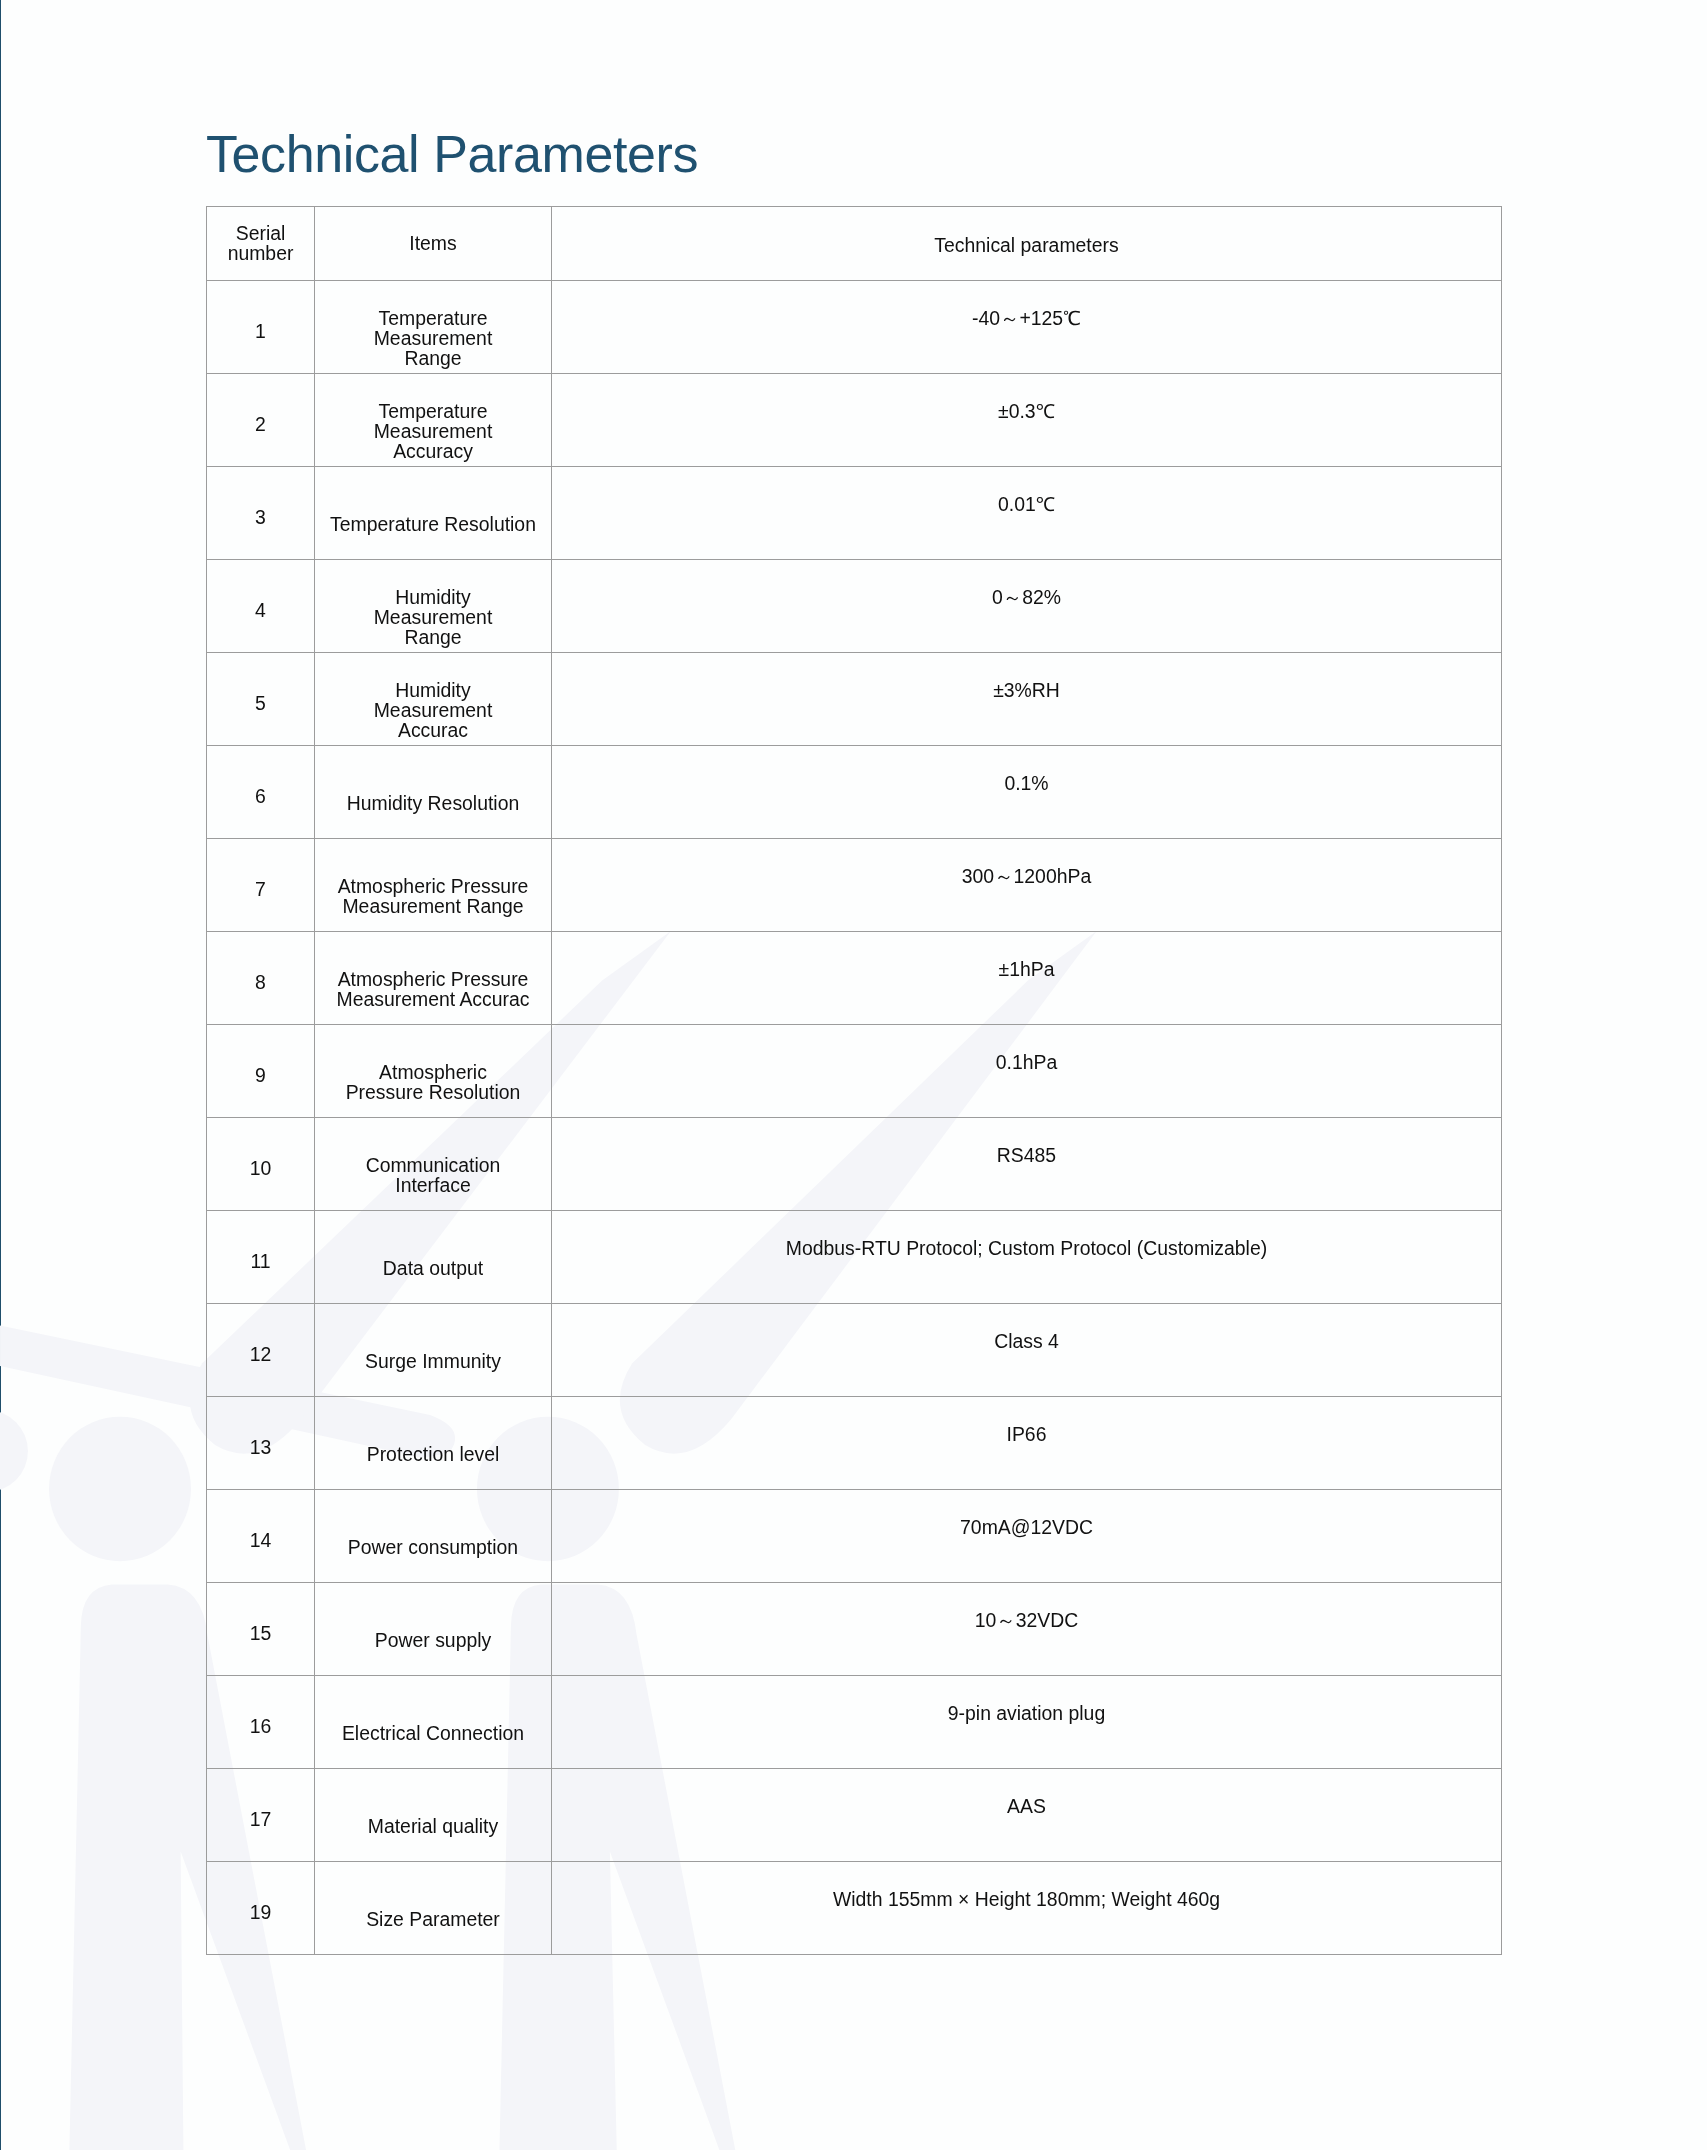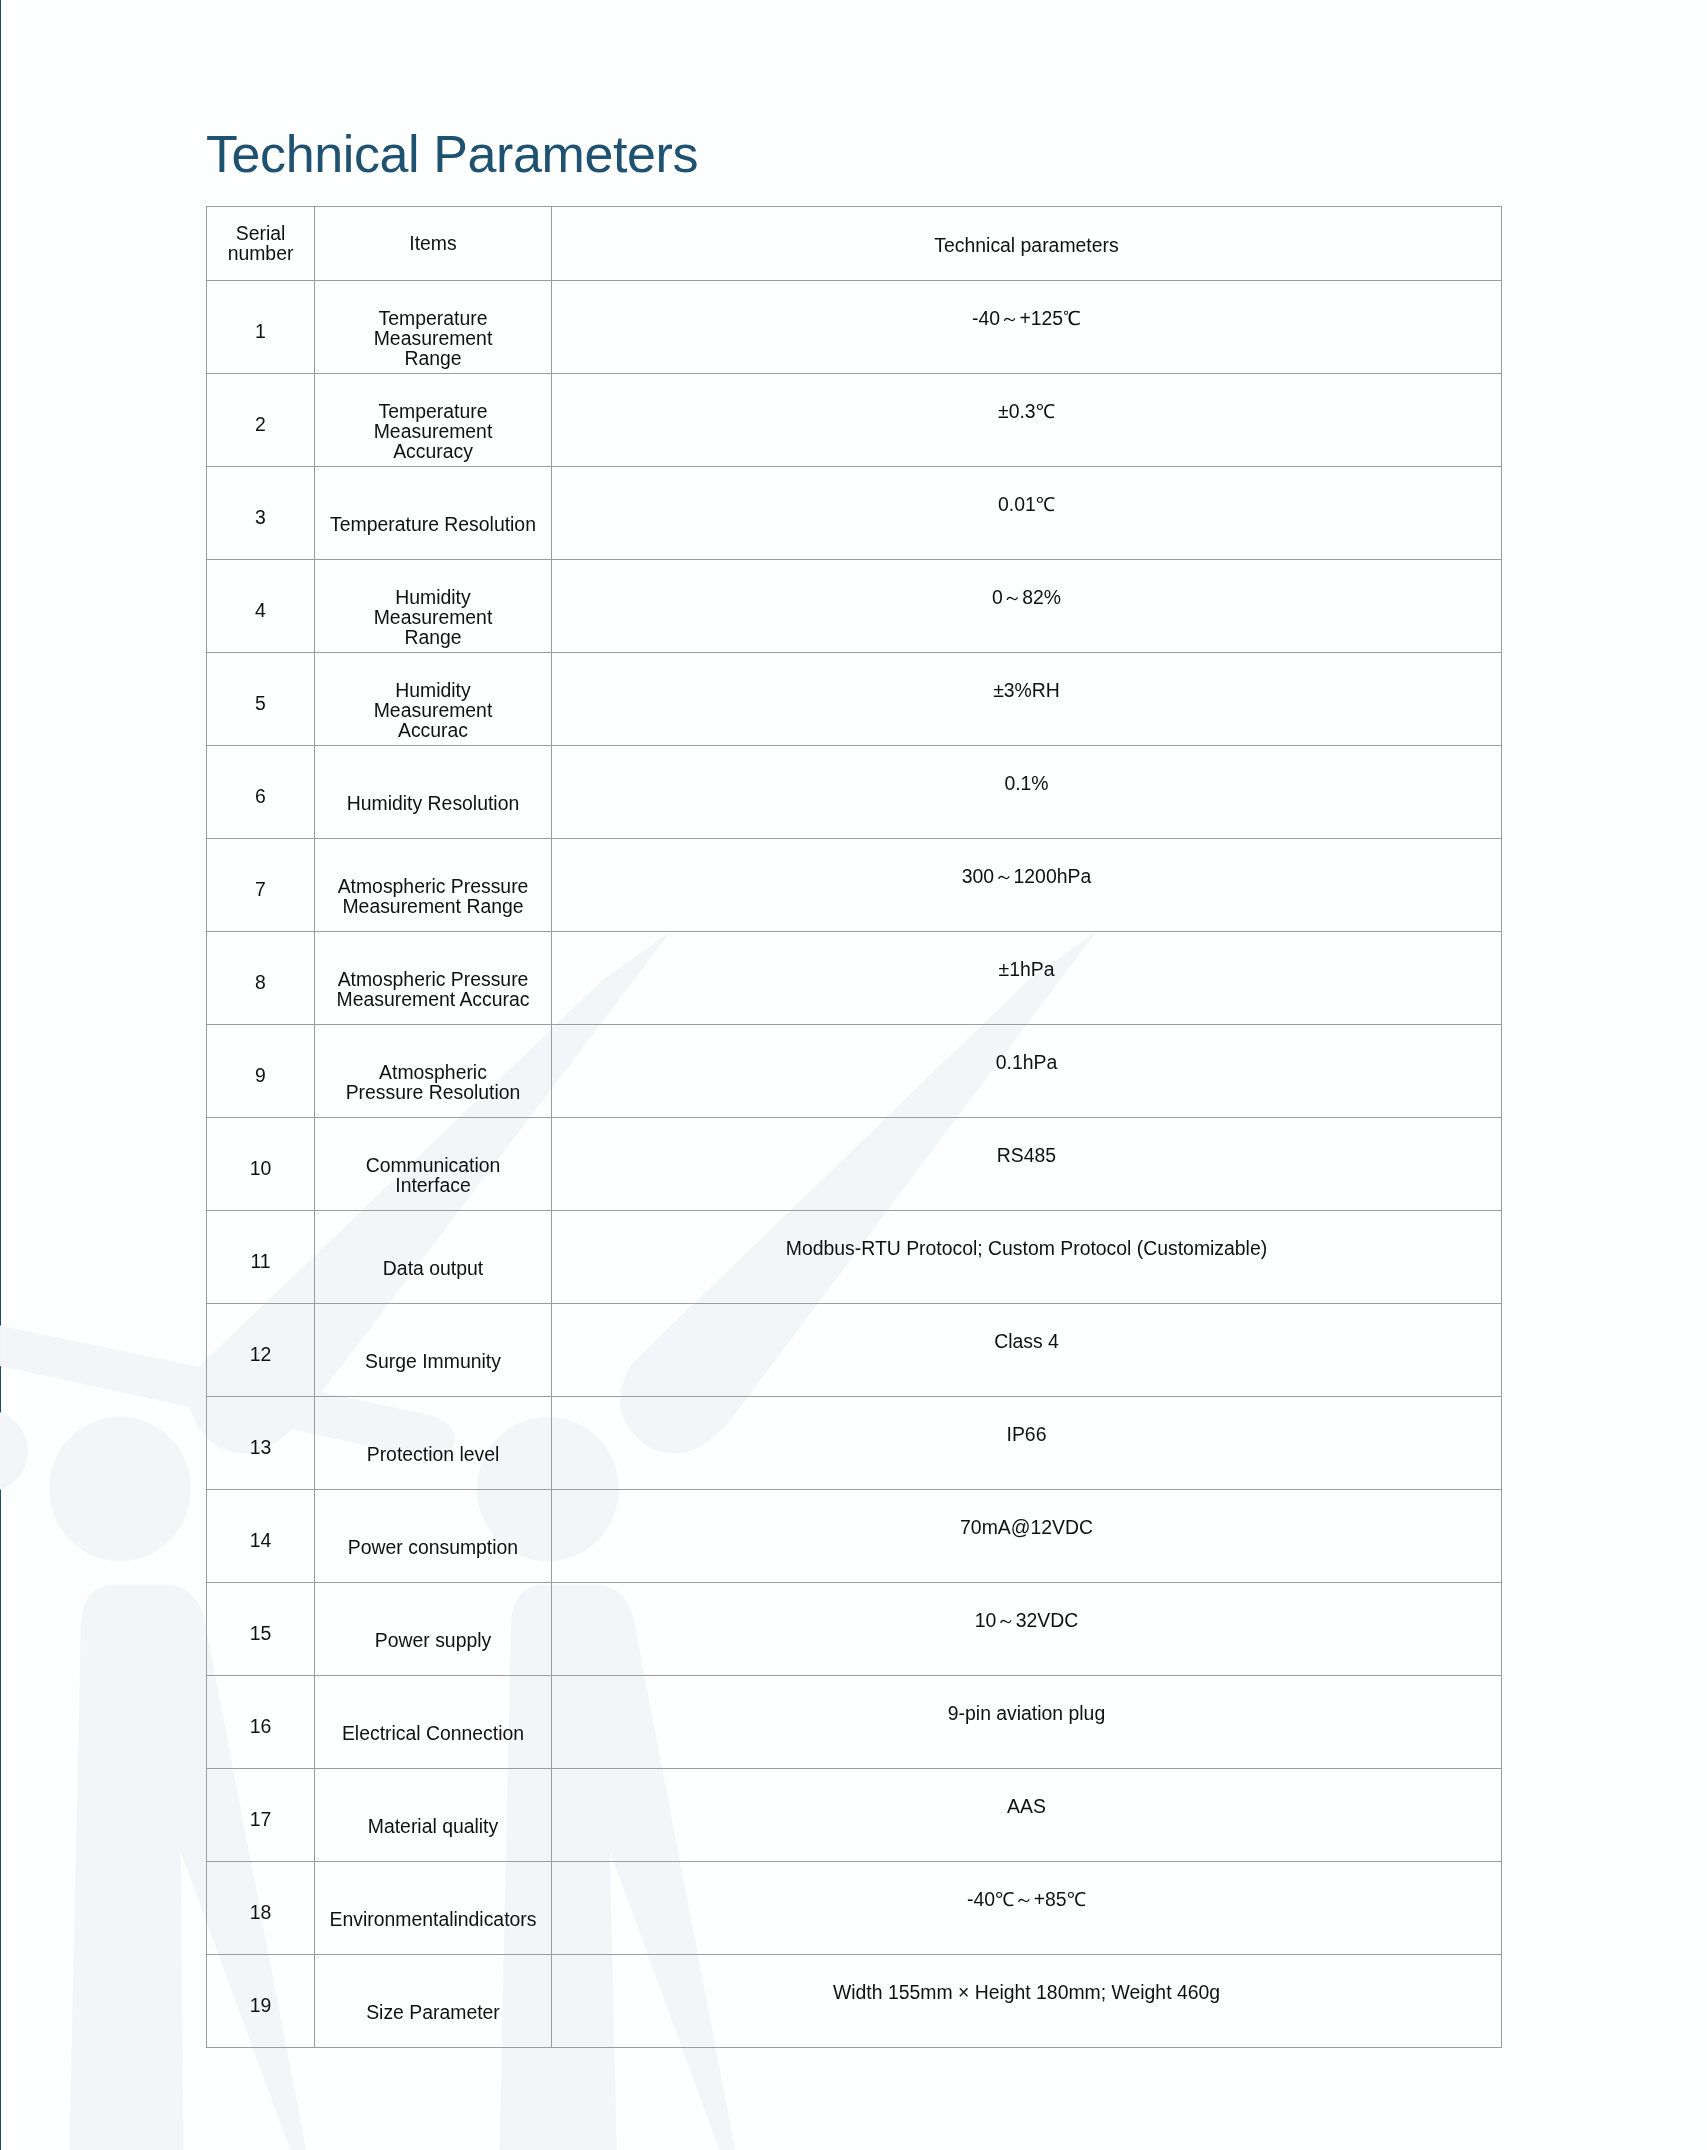--- a/index.html
+++ b/index.html
@@ -154,24 +154,19 @@
     <td class="num">16</td>
     <td class="item"><span class="item-text" style="display:inline-block;max-width:215px;">Electrical Connection</span></td>
     <td class="val">9-pin aviation plug</td>
   </tr>
       <tr>
     <td class="num">17</td>
     <td class="item"><span class="item-text" style="display:inline-block;max-width:215px;">Material quality</span></td>
     <td class="val">AAS</td>
   </tr>
       <tr>
-    <td class="num">18</td>
-    <td class="item"><span class="item-text" style="display:inline-block;max-width:215px;">Environmentalindicators</span></td>
-    <td class="val">-40℃～+85℃</td>
-  </tr>
-      <tr>
     <td class="num">19</td>
     <td class="item"><span class="item-text" style="display:inline-block;max-width:215px;">Size Parameter</span></td>
     <td class="val">Width 155mm × Height 180mm; Weight 460g</td>
   </tr>
     </tbody>
 </table>
 
 
 </body></html>

